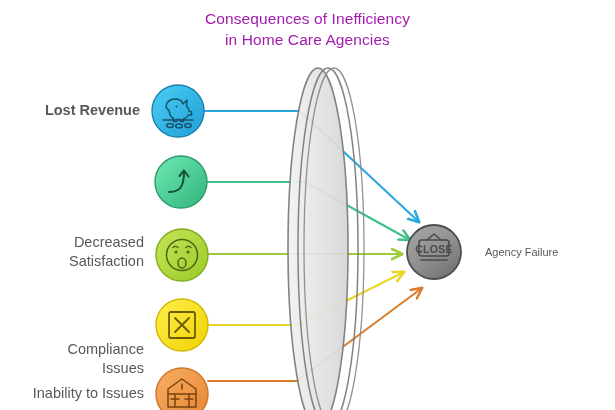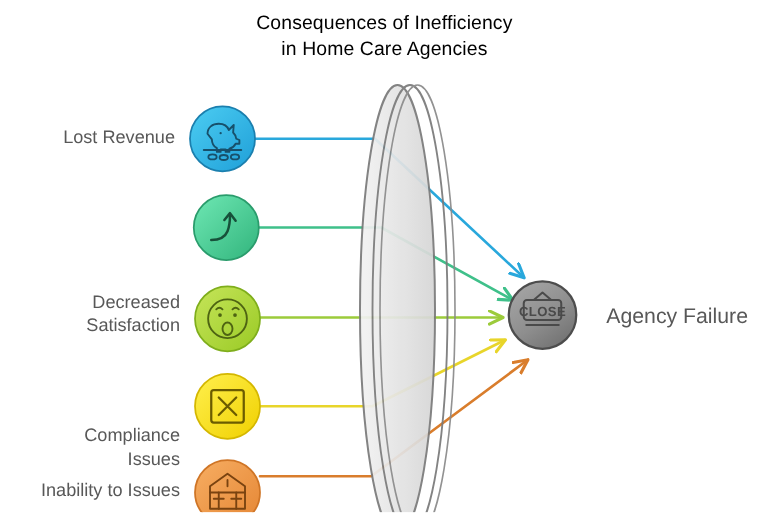--- a/index.html
+++ b/index.html
@@ -25,35 +25,35 @@
     height: 410px;
   }
   .title-text {
     position: absolute;
     left: 0;
     top: 8px;
     width: 615px;
     text-align: center;
     font-size: 15.5px;
     line-height: 21px;
-    color: #000000;
+    color: #a21caf;
     letter-spacing: 0.1px;
     white-space: pre-line;
   }
   .node-label {
     position: absolute;
     font-size: 14.5px;
     line-height: 19px;
     color: #585858;
     text-align: right;
     white-space: pre-line;
   }
   .target-label {
     position: absolute;
-    font-size: 17px;
+    font-size: 11px;
     line-height: 19px;
     color: #585858;
     text-align: left;
     white-space: nowrap;
   }
 </style>
 </head>
 <body>
 
 <div id="canvas">
@@ -180,21 +180,21 @@
       <circle cx="434" cy="252" r="27" fill="url(#g-gray)" stroke="#4d4d4d" stroke-width="1.8"></circle>
       <g fill="none" stroke="#4a4a4a" stroke-width="1.6" stroke-linecap="round" stroke-linejoin="round">
         <path d="M427,240 L434,234 L441,240"></path>
         <rect x="419" y="240" width="30" height="16" rx="2.5"></rect>
         <path d="M421,260 L447,260"></path>
       </g>
       <text x="434" y="252.5" text-anchor="middle" font-family="Liberation Sans, sans-serif" font-size="10.5" font-weight="bold" fill="#4a4a4a" letter-spacing="0.3">CLOSE</text>
     </g>
   </svg>
 
-  <div class="node-label" style="left:0; top:101px; width:140px;">Lost Revenue</div>
+  <div class="node-label" style="left:0; top:101px; width:140px;font-weight:bold;">Lost Revenue</div>
   <div class="node-label" style="left:0; top:233px; width:144px;">Decreased
 Satisfaction</div>
   <div class="node-label" style="left:0; top:305px; width:144px;margin-top:35px;">Compliance
 Issues</div>
   <div class="node-label" style="left:0; top:384px; width:144px;">Inability to Issues</div>
 
   <div class="target-label" style="left:485px; top:243px;">Agency Failure</div>
 
 </div>
 

